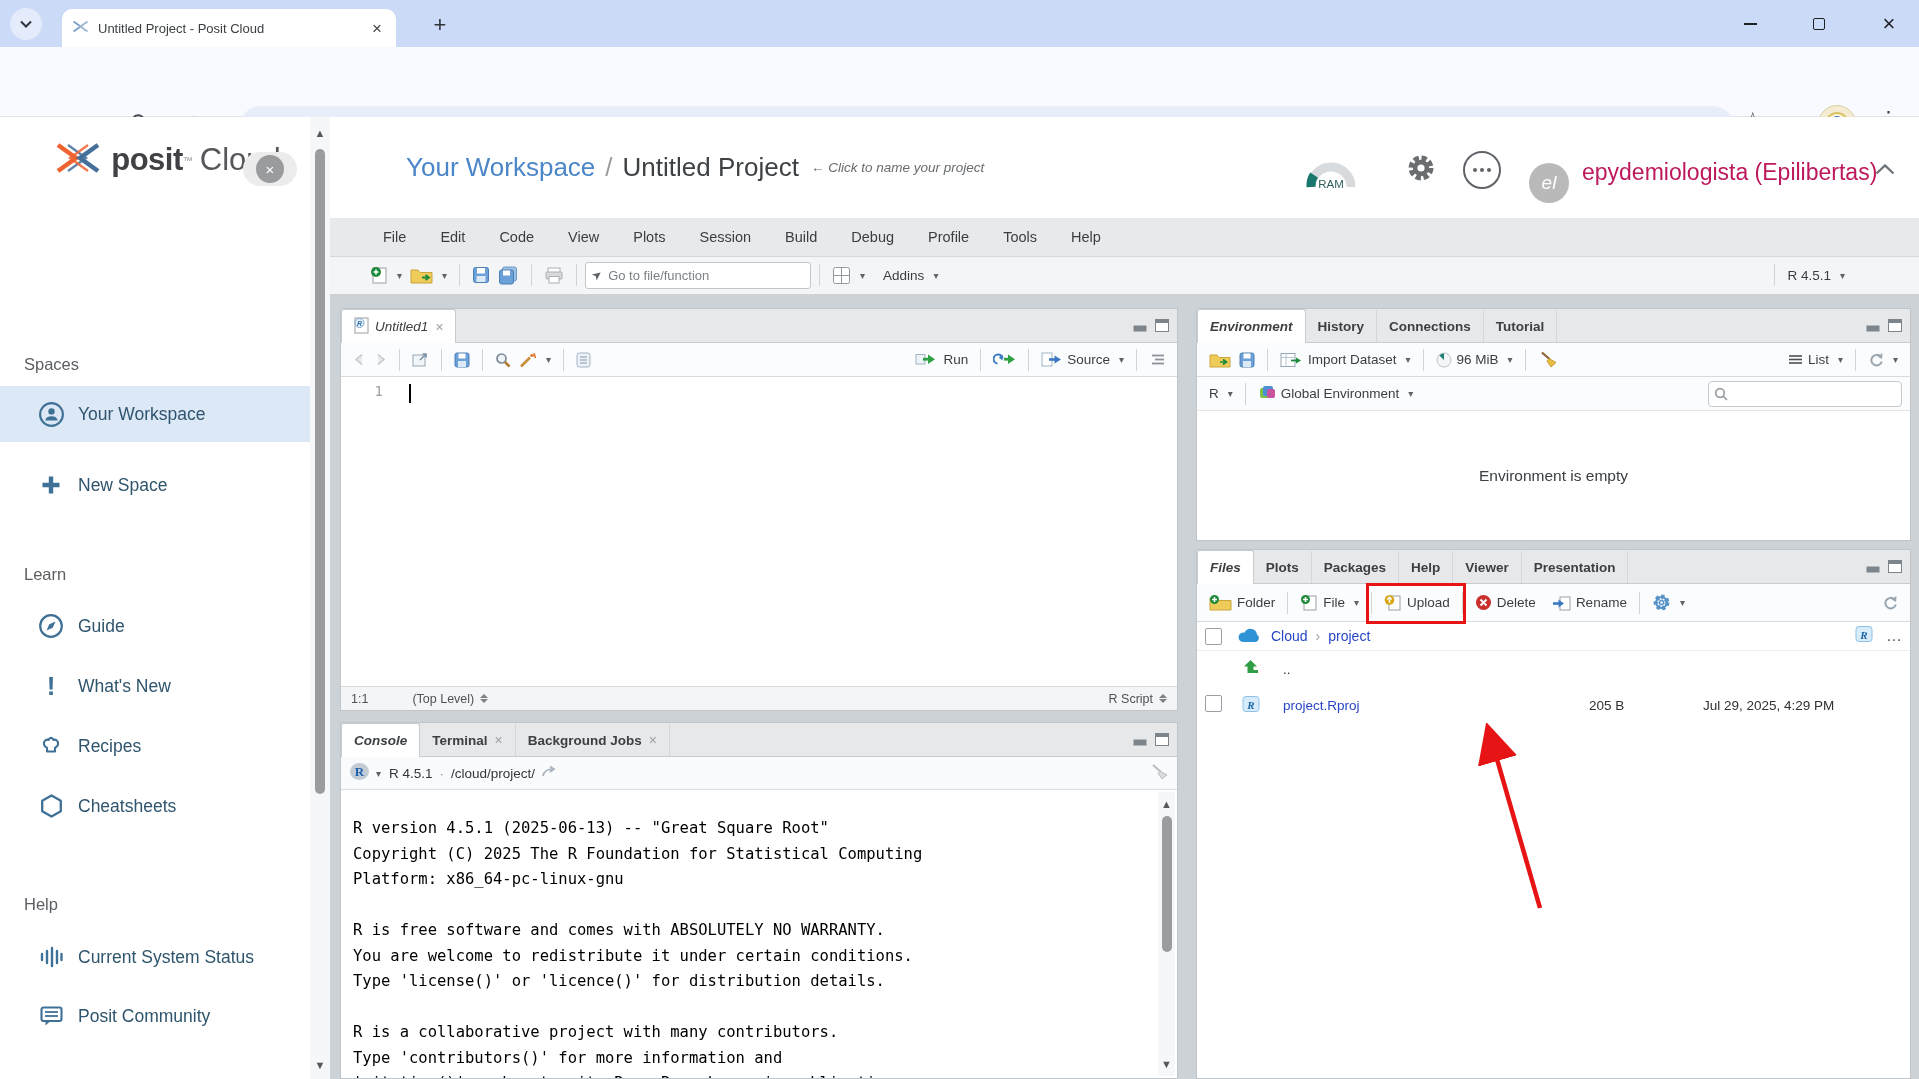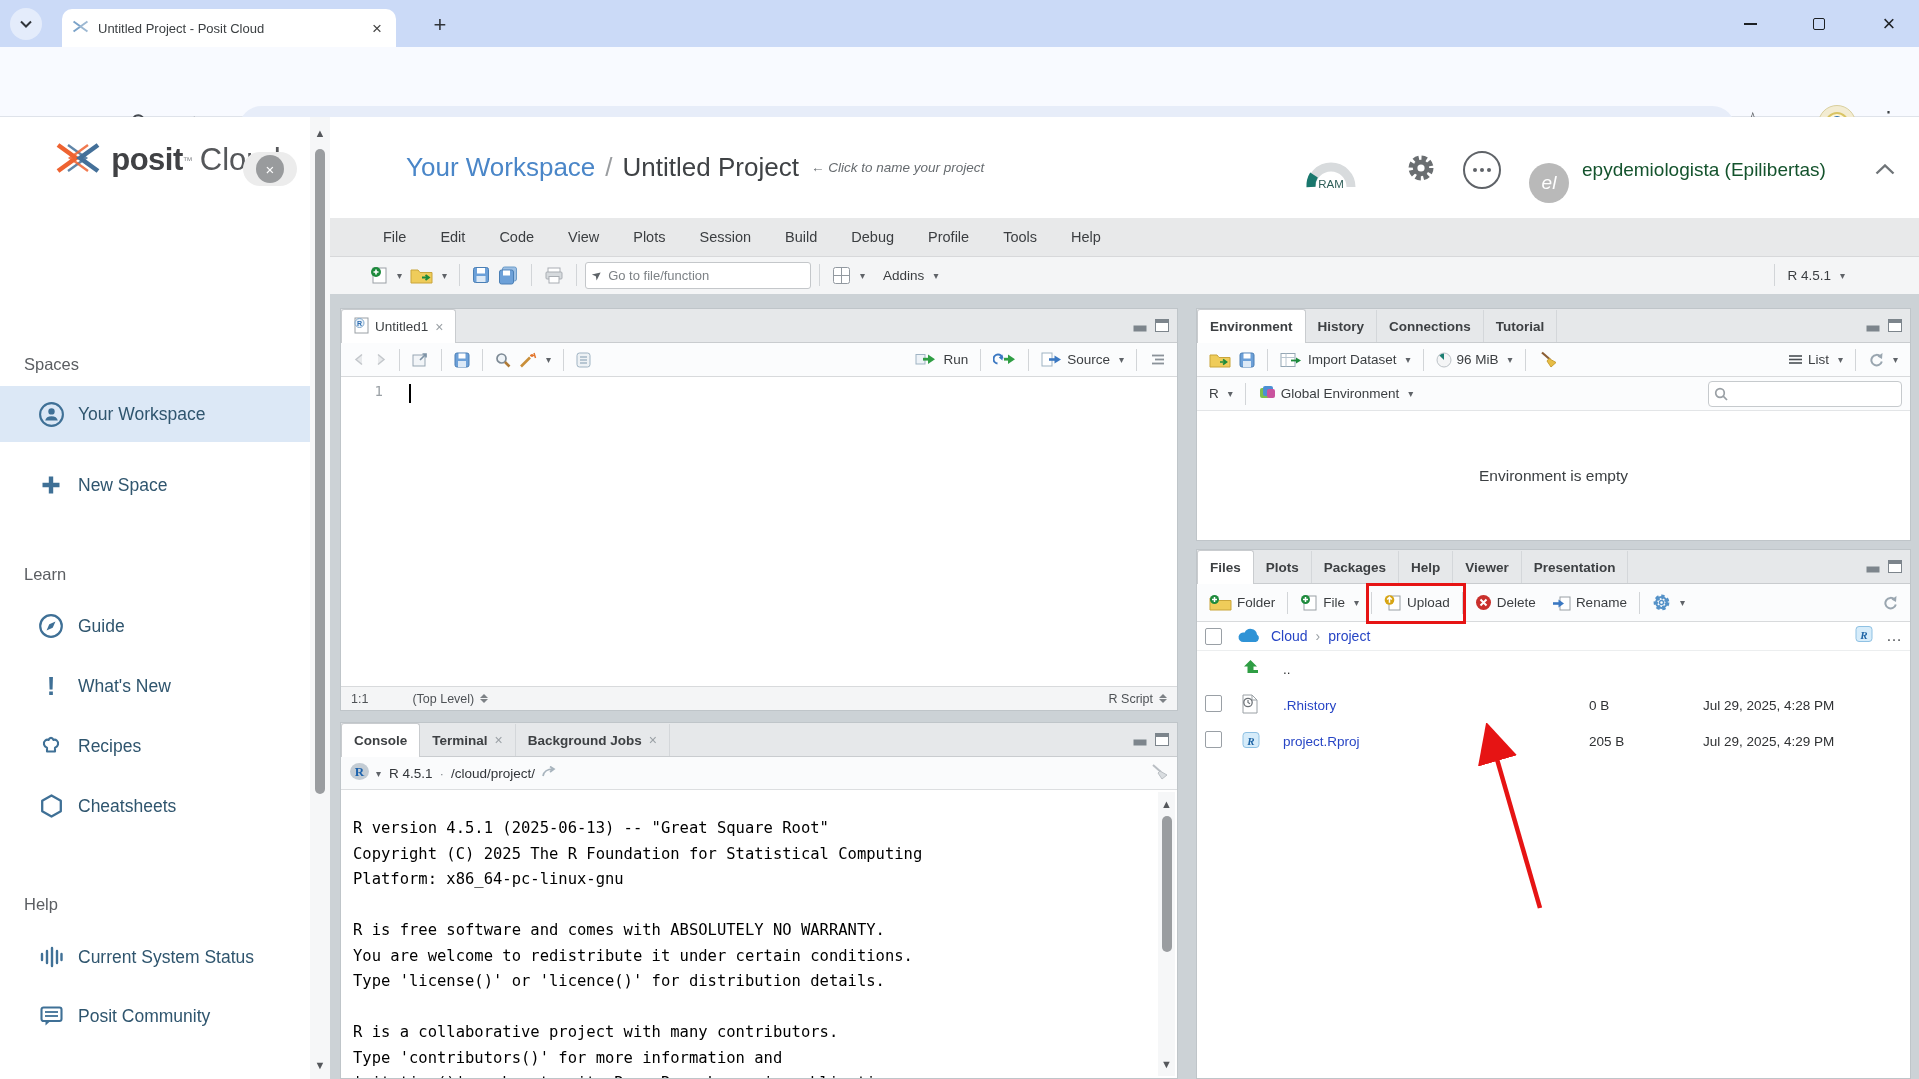--- a/index.html
+++ b/index.html
@@ -56,21 +56,21 @@
   .sb-arrow{position:absolute;left:0;width:20px;height:20px;color:#55585c;font-size:11px;display:flex;align-items:center;justify-content:center;}
   .sb-thumb{position:absolute;left:5px;width:10px;border-radius:5px;background:#9a9da0;}
 
   
   .main{position:absolute;left:330px;top:0;width:1589px;height:962px;}
   .posit-header{position:absolute;left:0;top:0;width:100%;height:101px;background:#fff;border-bottom:1px solid #e4e4e4;}
   .bc-workspace{font-size:26px;color:#4a86c8;}
   .bc-sep{font-size:26px;color:#9a9da0;margin:0 10px;}
   .bc-title{font-size:26px;color:#3f4245;}
   .rename-hint{font-size:13.5px;font-style:italic;color:#666b6f;margin-left:12px;}
-  .hdr-user{font-size:19px;color:#14532d;}
+  .hdr-user{font-size:23px;color:#be185d;}
   .more-circle{width:34px;height:34px;border-radius:50%;border:2px solid #5f6368;display:flex;align-items:center;justify-content:center;gap:3px;}
   .more-circle i{width:4px;height:4px;border-radius:50%;background:#5f6368;}
   .user-avatar{width:40px;height:40px;border-radius:50%;background:#b9b9b9;color:#fff;font-size:19px;
        display:flex;align-items:center;justify-content:center;font-style:italic;}
 
   
   .menubar{position:absolute;left:0;top:101px;width:100%;height:39px;background:#e8e9ea;border-bottom:1px solid #d7d8da;
        display:flex;align-items:center;padding-left:40px;box-sizing:border-box;gap:8px;}
   .menu-item{font-size:14.5px;color:#3b3e41;padding:0 13px;}
   .rtoolbar{position:absolute;left:0;top:140px;width:100%;height:37px;background:#f4f5f6;border-bottom:1px solid #d7d8da;}
@@ -82,21 +82,21 @@
   .goto-box input{border:none;outline:none;font-size:13px;color:#333;width:170px;font-family:"Liberation Sans",sans-serif;background:transparent;}
   .goto-box input::placeholder{color:#7d8286;}
   .tb-label{font-size:13.5px;color:#3b3e41;}
 
   
   .panes{position:absolute;left:0;top:177px;width:1589px;height:785px;background:#ccd2d6;}
   .pane{position:absolute;background:#fff;border:1px solid #bfc5c9;box-sizing:border-box;display:flex;flex-direction:column;}
   .tabstrip{height:33px;background:#e6e8ea;border-bottom:1px solid #c9cccf;display:flex;align-items:flex-end;position:relative;flex:none;}
   .ptab{height:32px;display:flex;align-items:center;padding:0 12px;font-size:13.5px;font-weight:700;color:#3d4043;
        border-right:1px solid #d4d7da;position:relative;}
-  .ptab.active{background:#fff;border:1px solid #c9cccf;border-bottom:none;margin-bottom:-1px;height:33px;border-radius:3px 3px 0 0;}
+  .ptab.active{background:#fff;border:1px solid #c9cccf;border-bottom:none;margin-bottom:-1px;height:33px;border-radius:3px 3px 0 0;font-style:italic;}
   .ptab .x{font-weight:400;color:#9aa0a5;margin-left:7px;font-size:14px;}
   .pane-winbtns{position:absolute;right:8px;top:9px;display:flex;gap:8px;}
   .ptoolbar{height:33px;background:#fbfcfd;border-bottom:1px solid #d8dadc;display:flex;align-items:center;flex:none;padding:0 8px;}
   .tbtn{display:flex;align-items:center;gap:5px;font-size:13.5px;color:#3b3e41;padding:2px 4px;}
 
   
   .editor{flex:1;display:flex;background:#fff;position:relative;overflow:hidden;}
   .gutter{width:56px;text-align:right;padding-top:6px;box-sizing:border-box;padding-right:14px;
        font-family:"DejaVu Sans Mono",monospace;font-size:14px;color:#9ba1a6;}
   .cursor{position:absolute;left:68px;top:7px;width:2px;height:19px;background:#000;animation:blink 1.1s steps(1) infinite;}
@@ -851,32 +851,20 @@
                   <span style="text-align: left; padding-left: 8px;"></span>
                   <span><svg width="20" height="20" viewBox="0 0 20 20">
                       <path d="M9.5,2 L16,8.5 L12.5,8.5 L12.5,12 L17,12 L17,15 L6.5,15 L6.5,8.5 L3,8.5 Z" fill="#2f9e44"></path>
                     </svg></span>
                   <span class="name">..</span>
                   <span></span>
                   <span></span>
                 </div>
                 <div class="files-grid file-row">
                   <span style="text-align: left; padding-left: 8px;"><span class="cb"></span></span>
-                  <span><svg width="18" height="20">
-                      <path d="M2,1 H11 L16,6 V19 H2 Z" fill="#fff" stroke="#9aa0a5"></path>
-                      <path d="M11,1 V6 H16" fill="none" stroke="#9aa0a5"></path>
-                      <circle cx="7" cy="8.5" r="4.2" fill="#fff" stroke="#6e7378" stroke-width="1.3"></circle>
-                      <path d="M7,6 V8.5 L9,9.7" stroke="#6e7378" stroke-width="1.2" fill="none"></path>
-                    </svg></span>
-                  <span class="name link">.Rhistory</span>
-                  <span>0 B</span>
-                  <span>Jul 29, 2025, 4:28 PM</span>
-                </div>
-                <div class="files-grid file-row">
-                  <span style="text-align: left; padding-left: 8px;"><span class="cb"></span></span>
                   <span><svg width="20" height="20">
                       <rect x="2" y="2.5" width="16" height="15" rx="3" fill="#d6ecfa" stroke="#8fc1e3"></rect>
                       <text x="10" y="14.5" text-anchor="middle" font-size="11" font-style="italic" font-weight="bold" fill="#1f65a6" font-family="Liberation Serif">R</text>
                     </svg></span>
                   <span class="name link">project.Rproj</span>
                   <span>205 B</span>
                   <span>Jul 29, 2025, 4:29 PM</span>
                 </div>
               </div>
             <svg class="annot-arrow" style="left:265px;top:72px;" width="110" height="200" viewBox="0 0 110 200">

